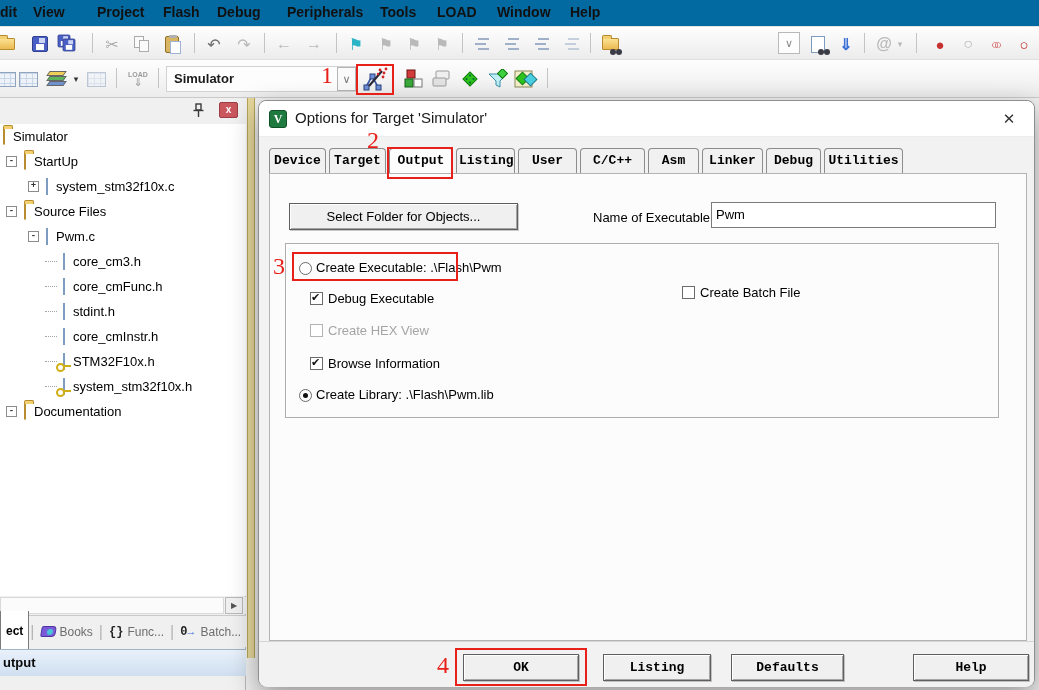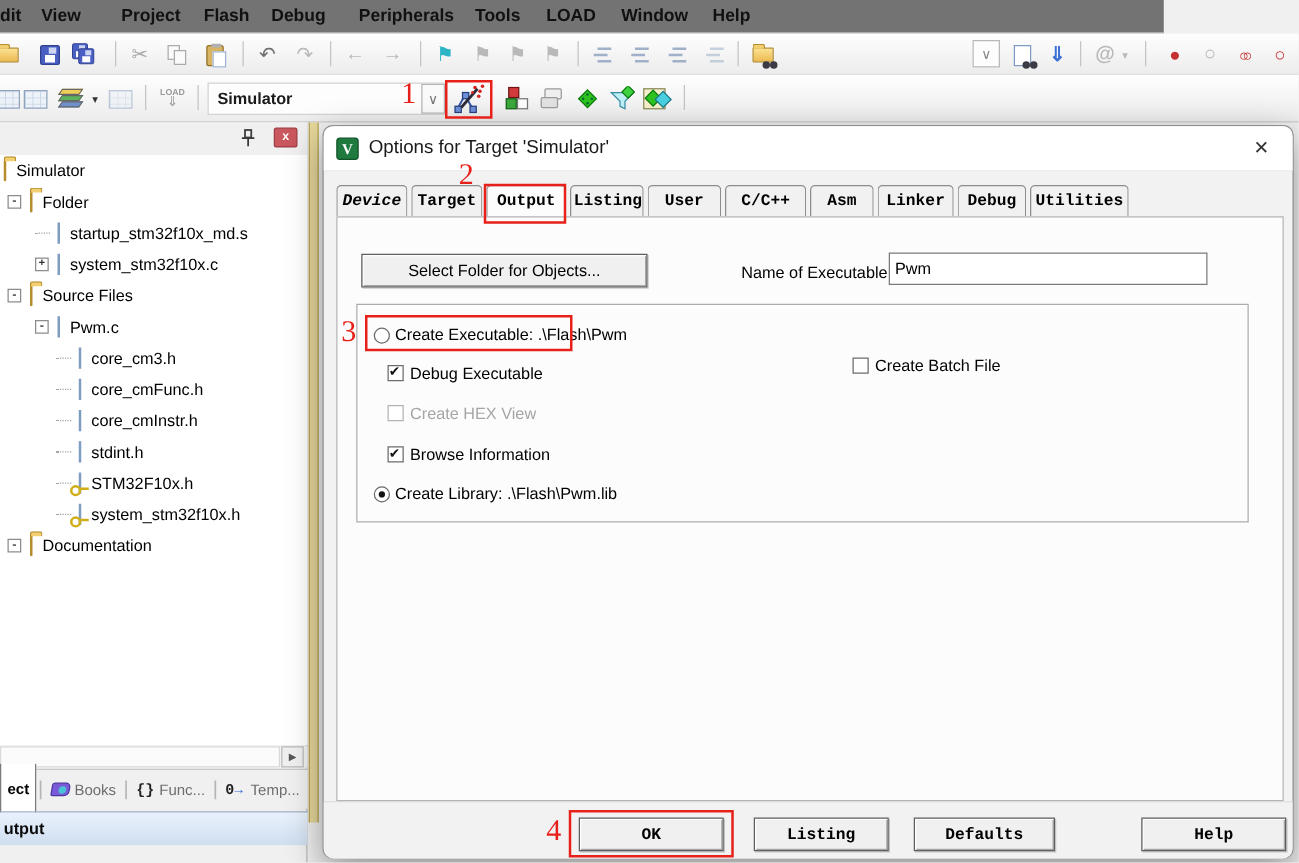--- a/index.html
+++ b/index.html
@@ -1,20 +1,20 @@
 <!DOCTYPE html>
 <html><head>
 <meta charset="utf-8">
 <style>
   * { margin:0; padding:0; box-sizing:border-box; }
   html,body { width:1039px; height:690px; }
   body { font-family:"Liberation Sans", sans-serif; background:#f0f0f0; position:relative; overflow:hidden; }
 
   
-  .menubar { position:absolute; left:0; top:0; width:931px; height:27px; background:#737373; border-bottom:1px solid #e3e3e3; }
+  .menubar { position:absolute; left:0; top:0; width:1039px; height:27px; background:#0369a1; border-bottom:1px solid #e3e3e3; }
   .menu-item { position:absolute; top:4px; font:600 14px "Liberation Sans",sans-serif; color:#111; cursor:default; }
 
   
   .toolbar { position:absolute; left:0; width:1039px; background:linear-gradient(#fefefe,#ececec); }
   .tb1 { top:27px; height:33px; border-bottom:1px solid #e0e0e0; }
   .tb2 { top:60px; height:38px; border-bottom:1px solid #c9c9c9; }
   .tsep { position:absolute; top:6px; width:1px; height:20px; background:#c4c4c4; }
   .tb2 .tsep { top:8px; }
   .ico { position:absolute; top:5px; width:24px; height:24px; display:flex; align-items:center; justify-content:center; font-size:16px; color:#9a9a9a; }
   .tb2 .ico { top:7px; }
@@ -99,21 +99,21 @@
   .klogo { position:absolute; left:10px; top:9px; width:18px; height:18px; background:#1e7a3f; border:1px solid #0e5226; border-radius:3px; color:#fff; font:bold 12px/16px "Liberation Serif",serif; text-align:center; }
   .dtitletext { position:absolute; left:36px; top:8px; font:15px "Liberation Sans",sans-serif; color:#1a1a1a; }
   .dclose { position:absolute; right:14px; top:7px; width:22px; height:22px; color:#333; font:15px/22px "Liberation Sans",sans-serif; text-align:center; }
   .dtabs { position:absolute; left:10px; top:47px; height:26px; display:flex; }
   .dtab { height:25px; margin-right:3px; padding:0 2px; background:#f1f1f1; border:1px solid #8d8d8d; border-bottom:none; border-radius:4px 4px 0 0; font:bold 13px/24px "Liberation Mono",monospace; color:#000; text-align:center; }
   .dtab.active { background:#fcfcfc; height:26px; }
   .dpage { position:absolute; left:10px; top:72px; width:758px; height:468px; background:#fcfcfc; border:1px solid #b4b4b4; }
   .btn3d { background:#f0f0f0; border:1px solid #5f5f5f; box-shadow:inset 1px 1px 0 #ffffff, inset -1px -1px 0 #a6a6a6, 1px 1px 0 rgba(0,0,0,.2); display:flex; align-items:center; justify-content:center; }
   .selfolder { position:absolute; left:30px; top:102px; width:229px; height:27px; font:13px "Liberation Sans",sans-serif; color:#000; }
   .nameexec-label { position:absolute; left:334px; top:109px; font:13px "Liberation Sans",sans-serif; color:#000; }
-  .nameexec-field { position:absolute; left:452px; top:101px; width:255px; height:26px; background:#fff; border:1px solid #7a7a7a; font:13px/24px "Liberation Sans",sans-serif; color:#000; padding:0 4px; }
+  .nameexec-field { position:absolute; left:452px; top:101px; width:285px; height:26px; background:#fff; border:1px solid #7a7a7a; font:13px/24px "Liberation Sans",sans-serif; color:#000; padding:0 4px; }
   .groupbox { position:absolute; left:26px; top:142px; width:714px; height:175px; border:1px solid #adadad; box-shadow:inset 1px 1px 0 #fff, 1px 1px 0 #fff; background:#fcfcfc; }
   .ckb { position:absolute; width:13px; height:13px; background:#fff; border:1px solid #6b6b6b; }
   .ckb.checked::after { content:"✔"; position:absolute; left:0px; top:-2px; font:bold 11px "DejaVu Sans",sans-serif; color:#111; }
   .ckb.disabled { border-color:#b3b3b3; }
   .rdo { position:absolute; width:13px; height:13px; background:#fff; border:1px solid #6b6b6b; border-radius:50%; }
   .rdo.selected::after { content:""; position:absolute; left:3px; top:3px; width:5px; height:5px; border-radius:50%; background:#111; }
   .ctl-label { position:absolute; font:13px "Liberation Sans",sans-serif; color:#000; white-space:nowrap; }
   .ctl-label.disabled { color:#a5a5a5; }
   .dbuttons { position:absolute; left:0; top:540px; width:775px; height:46px; background:#f2f2f2; border-radius:0 0 8px 8px; border-top:1px solid #d5d5d5; }
   .dbtn { position:absolute; top:12px; height:27px; font:bold 13px "Liberation Mono",monospace; color:#000; }
@@ -321,28 +321,21 @@
     <div class="tree">
         <div class="trow t-lvl0">
           <span class="t-ico"><span class="folder"></span></span>
           <span>Simulator</span>
         </div>
         <div class="trow t-lvl1">
           <span class="slot">
             <span class="exp">-</span>
           </span>
           <span class="t-ico"><span class="folder"></span></span>
-          <span>Folder</span>
-        </div>
-        <div class="trow t-lvl2">
-          <span class="slot">
-            <span class="stub"></span>
-          </span>
-          <span class="t-ico"><span class="tfile"></span></span>
-          <span>startup_stm32f10x_md.s</span>
+          <span>StartUp</span>
         </div>
         <div class="trow t-lvl2">
           <span class="slot">
             <span class="exp">+</span>
           </span>
           <span class="t-ico"><span class="tfile"></span></span>
           <span>system_stm32f10x.c</span>
         </div>
         <div class="trow t-lvl1">
           <span class="slot">
@@ -370,28 +363,28 @@
             <span class="stub"></span>
           </span>
           <span class="t-ico"><span class="tfile"></span></span>
           <span>core_cmFunc.h</span>
         </div>
         <div class="trow t-lvl3">
           <span class="slot">
             <span class="stub"></span>
           </span>
           <span class="t-ico"><span class="tfile"></span></span>
+          <span>stdint.h</span>
+        </div>
+        <div class="trow t-lvl3">
+          <span class="slot">
+            <span class="stub"></span>
+          </span>
+          <span class="t-ico"><span class="tfile"></span></span>
           <span>core_cmInstr.h</span>
-        </div>
-        <div class="trow t-lvl3">
-          <span class="slot">
-            <span class="stub"></span>
-          </span>
-          <span class="t-ico"><span class="tfile"></span></span>
-          <span>stdint.h</span>
         </div>
         <div class="trow t-lvl3">
           <span class="slot">
             <span class="stub"></span>
           </span>
           <span class="t-ico"><span class="tfile"></span><span class="keybadge"></span></span>
           <span>STM32F10x.h</span>
         </div>
         <div class="trow t-lvl3">
           <span class="slot">
@@ -422,35 +415,35 @@
           <span>Books</span>
         </span>
         <span class="ptsep">|</span>
         <span class="ptab">
           <span class="braceico">{}</span>
           <span>Func...</span>
         </span>
         <span class="ptsep">|</span>
         <span class="ptab">
           <span class="tplico"><b>0</b><span>→</span></span>
-          <span>Temp...</span>
+          <span>Batch...</span>
         </span>
       </div>
     <div class="outcap">utput</div>
   </div>
   <div class="tanstrip"></div>
 
   <div class="dialog">
     <div class="dtitle">
       <span class="klogo">V</span>
       <span class="dtitletext">Options for Target 'Simulator'</span>
       <span class="dclose">✕</span>
     </div>
     <div class="dtabs">
-        <span class="dtab" style="width: 57px; font-style: italic;">Device</span>
+        <span class="dtab" style="width: 57px;">Device</span>
         <span class="dtab" style="width: 57px;">Target</span>
         <span class="dtab active" style="width: 64px;">Output</span>
         <span class="dtab" style="width: 59px;">Listing</span>
         <span class="dtab" style="width: 59px;">User</span>
         <span class="dtab" style="width: 65px;">C/C++</span>
         <span class="dtab" style="width: 51px;">Asm</span>
         <span class="dtab" style="width: 61px;">Linker</span>
         <span class="dtab" style="width: 55px;">Debug</span>
         <span class="dtab" style="width: 79px;">Utilities</span>
       </div>

